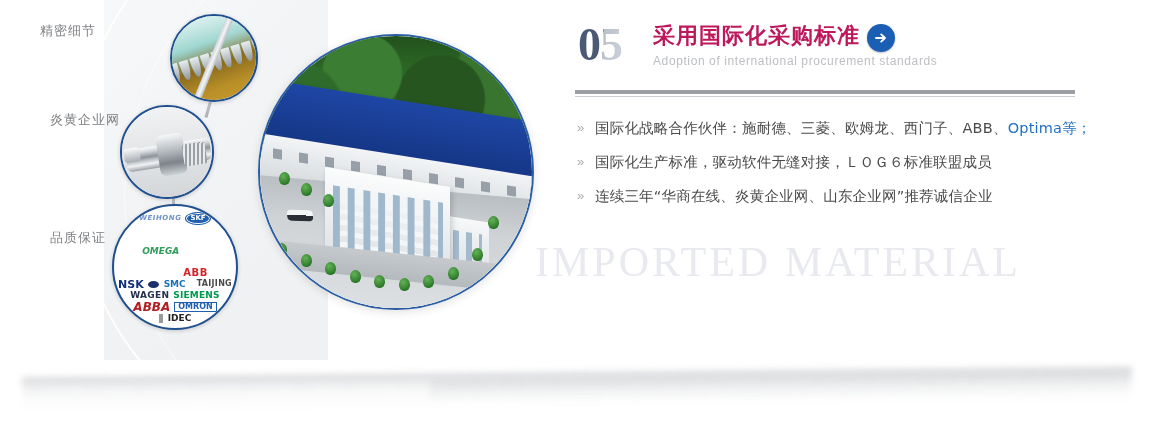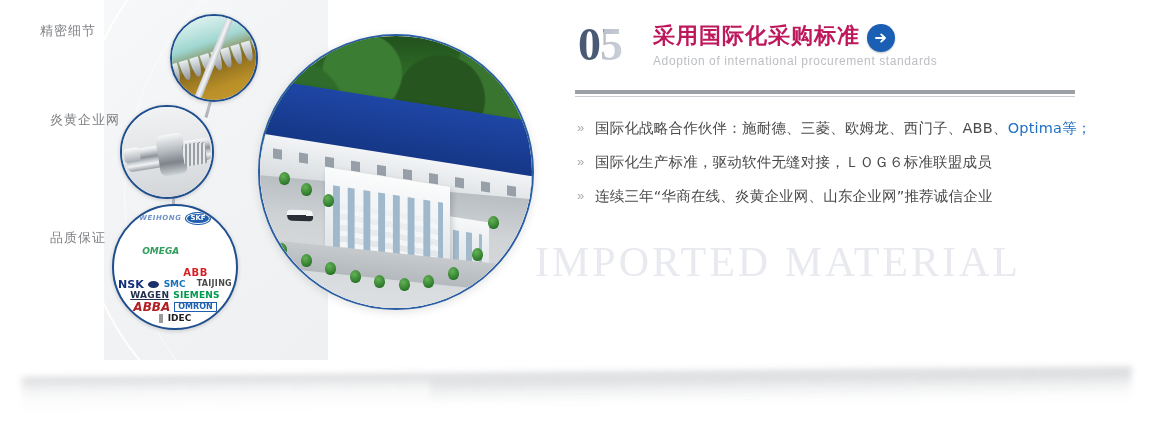--- a/index.html
+++ b/index.html
@@ -110,21 +110,21 @@
   .lg-weihong{color:#6f93c7;font-style:italic;font-size:7px;letter-spacing:.5px;}
   .lg-skf{color:#fff;background:#1f5fae;border-radius:50%;padding:2px 4px;font-size:7px;
       border:1.5px solid #1f5fae;box-shadow:inset 0 0 0 1px #fff;}
   .lg-abb{color:#d81f26;font-size:10px;letter-spacing:.5px;margin-top:42px;}
   .lg-omega{color:#2f9e5a;font-size:9px;font-style:italic;}
   .lg-nsk{color:#13317a;font-size:11px;}
   .lg-smc{color:#1c73b8;font-size:9px;}
   .lg-smc-dot{display:inline-block;width:13px;height:7px;border-radius:50%;
       background:#1b2f6b;margin-right:1px;vertical-align:middle;}
   .lg-taijing{color:#4a4a4a;font-size:8px;letter-spacing:.3px;margin-left:7px;}
-  .lg-wagen{color:#23304d;font-size:9px;letter-spacing:.3px;text-decoration:underline;}
+  .lg-wagen{color:#23304d;font-size:9px;letter-spacing:.3px;}
   .lg-siemens{color:#009a4e;font-size:9px;letter-spacing:.2px;text-align:center;}
   .lg-abba{color:#b02024;font-size:12px;font-style:italic;}
   .lg-omron{color:#1f5fae;border:1.5px solid #1f5fae;padding:0 3px;font-size:8px;}
   .lg-idec{color:#222;font-size:9px;}
   .lg-idec-bar{display:inline-block;width:4px;height:9px;background:#9a9a9a;
       margin-right:1px;vertical-align:-1px;}
 
   
   .hero-circle{
     position:absolute;left:258px;top:34px;width:272px;height:272px;

